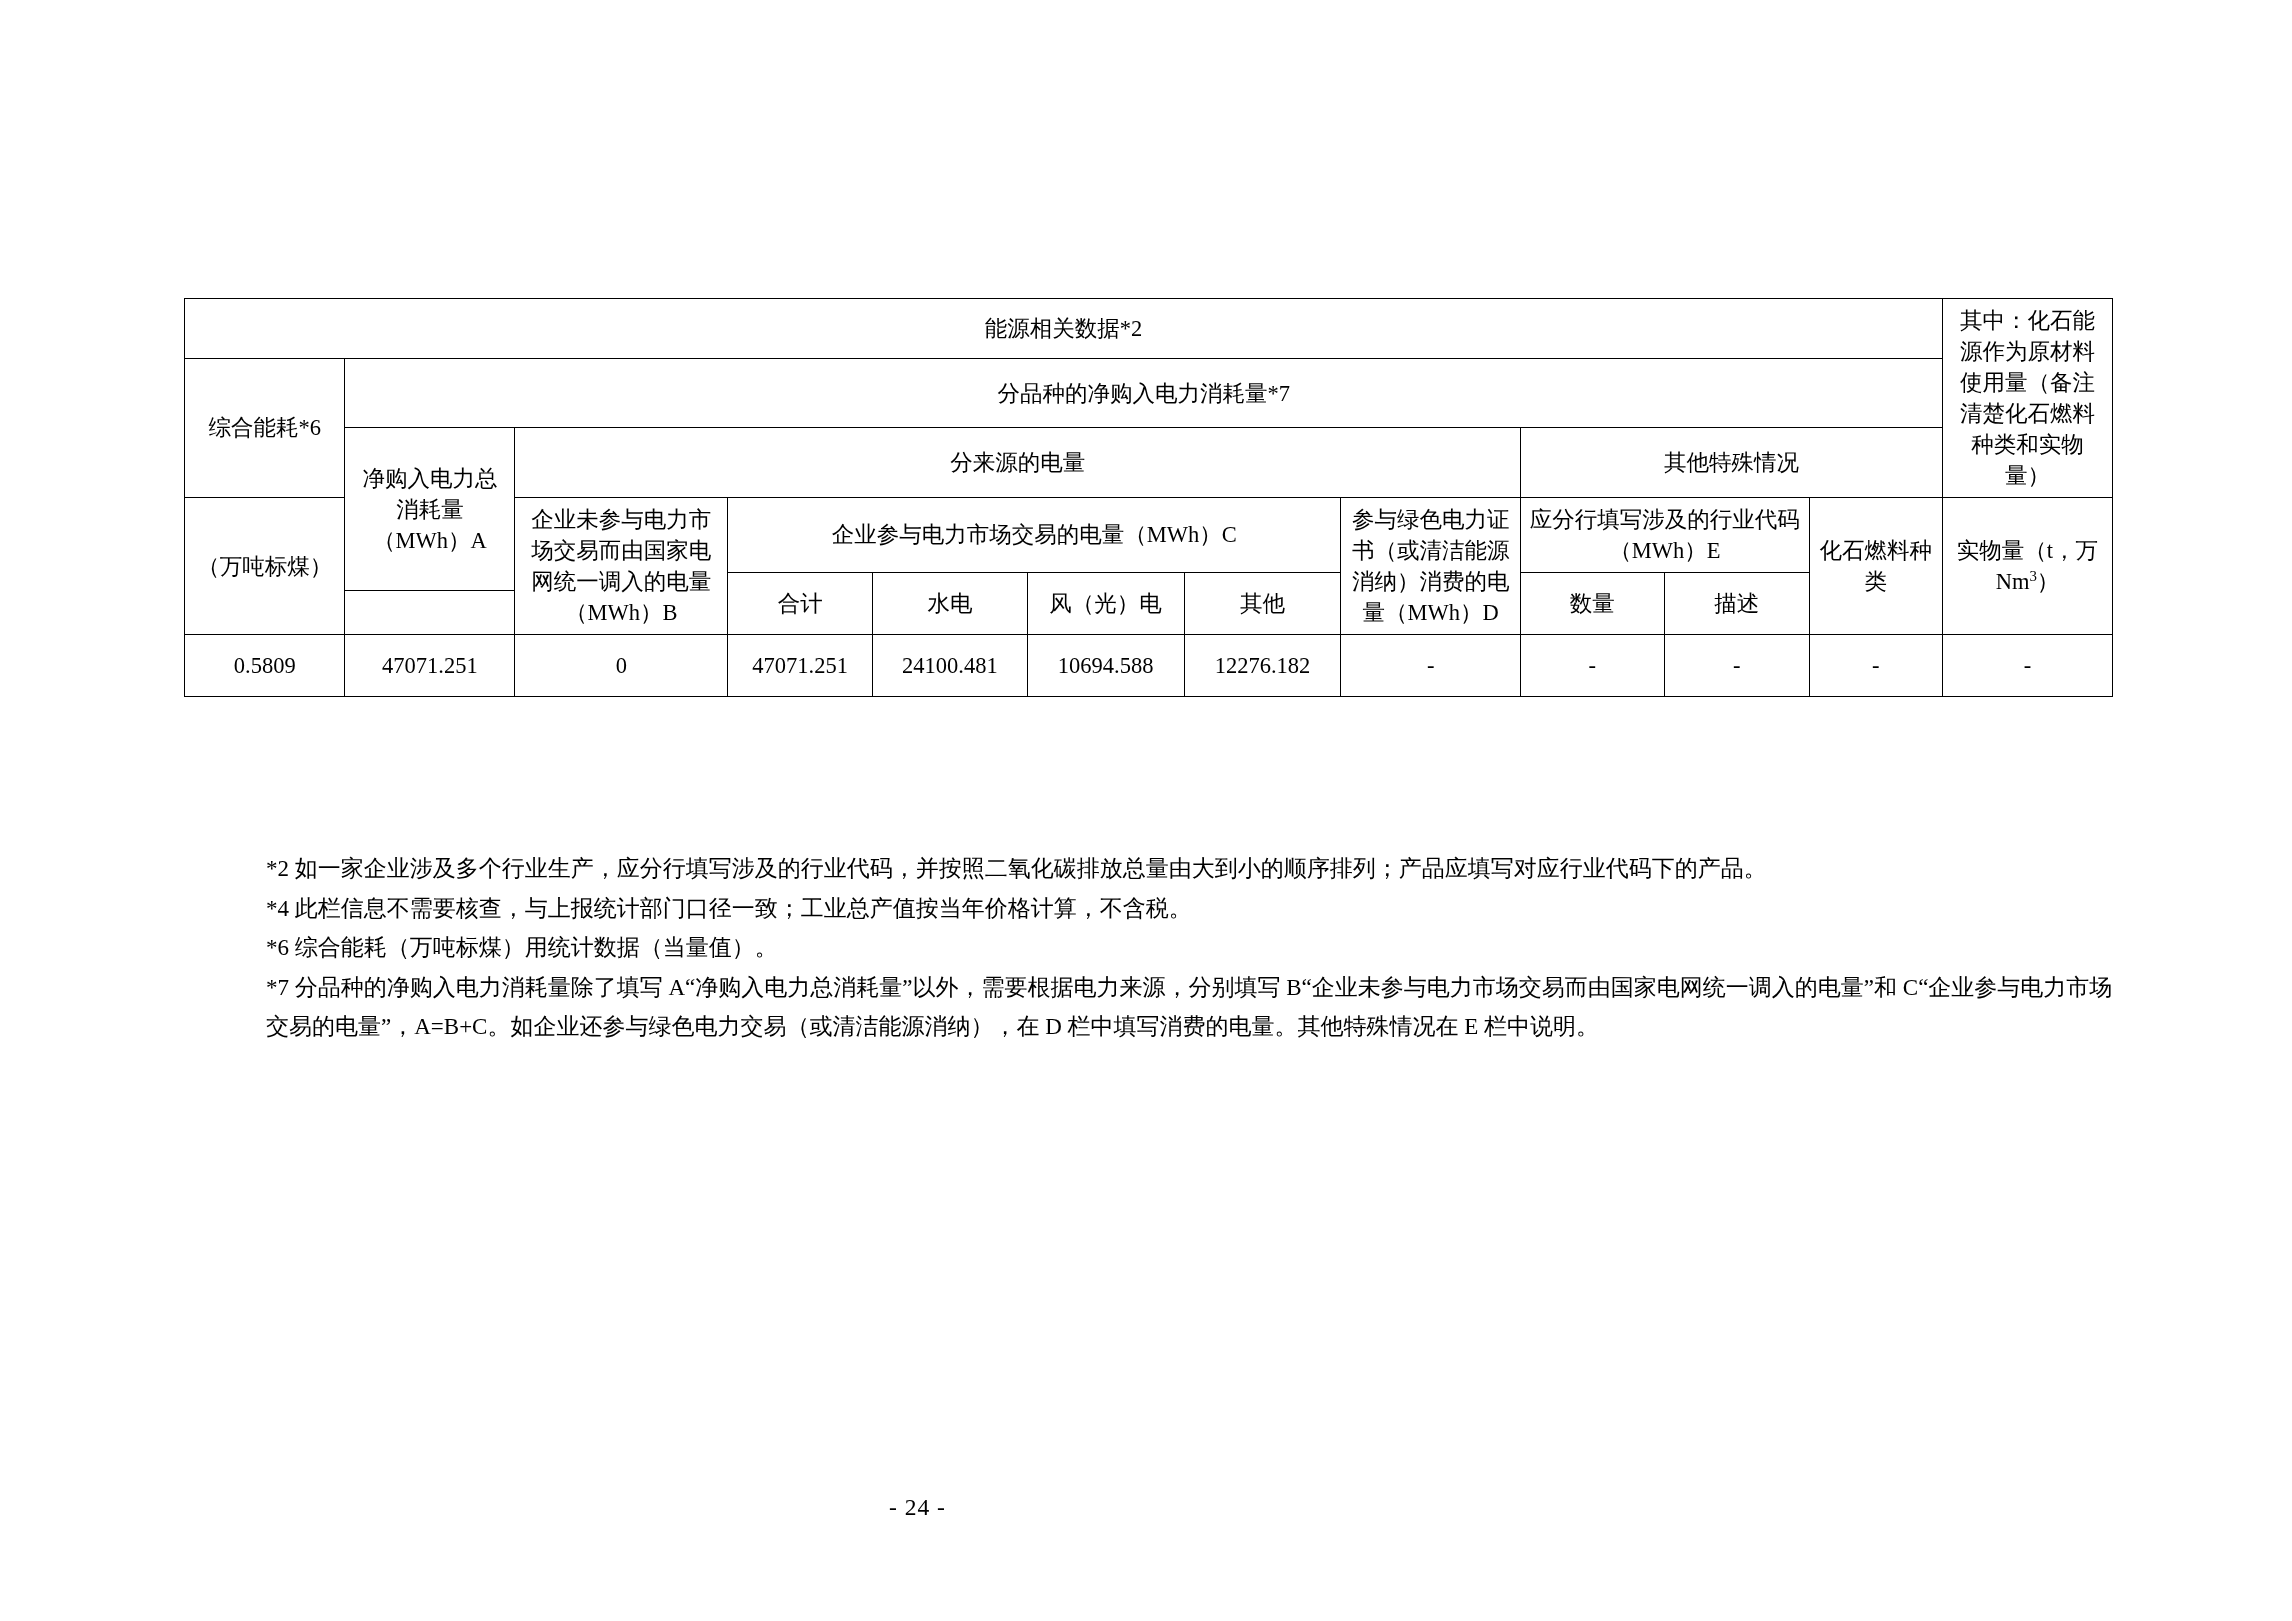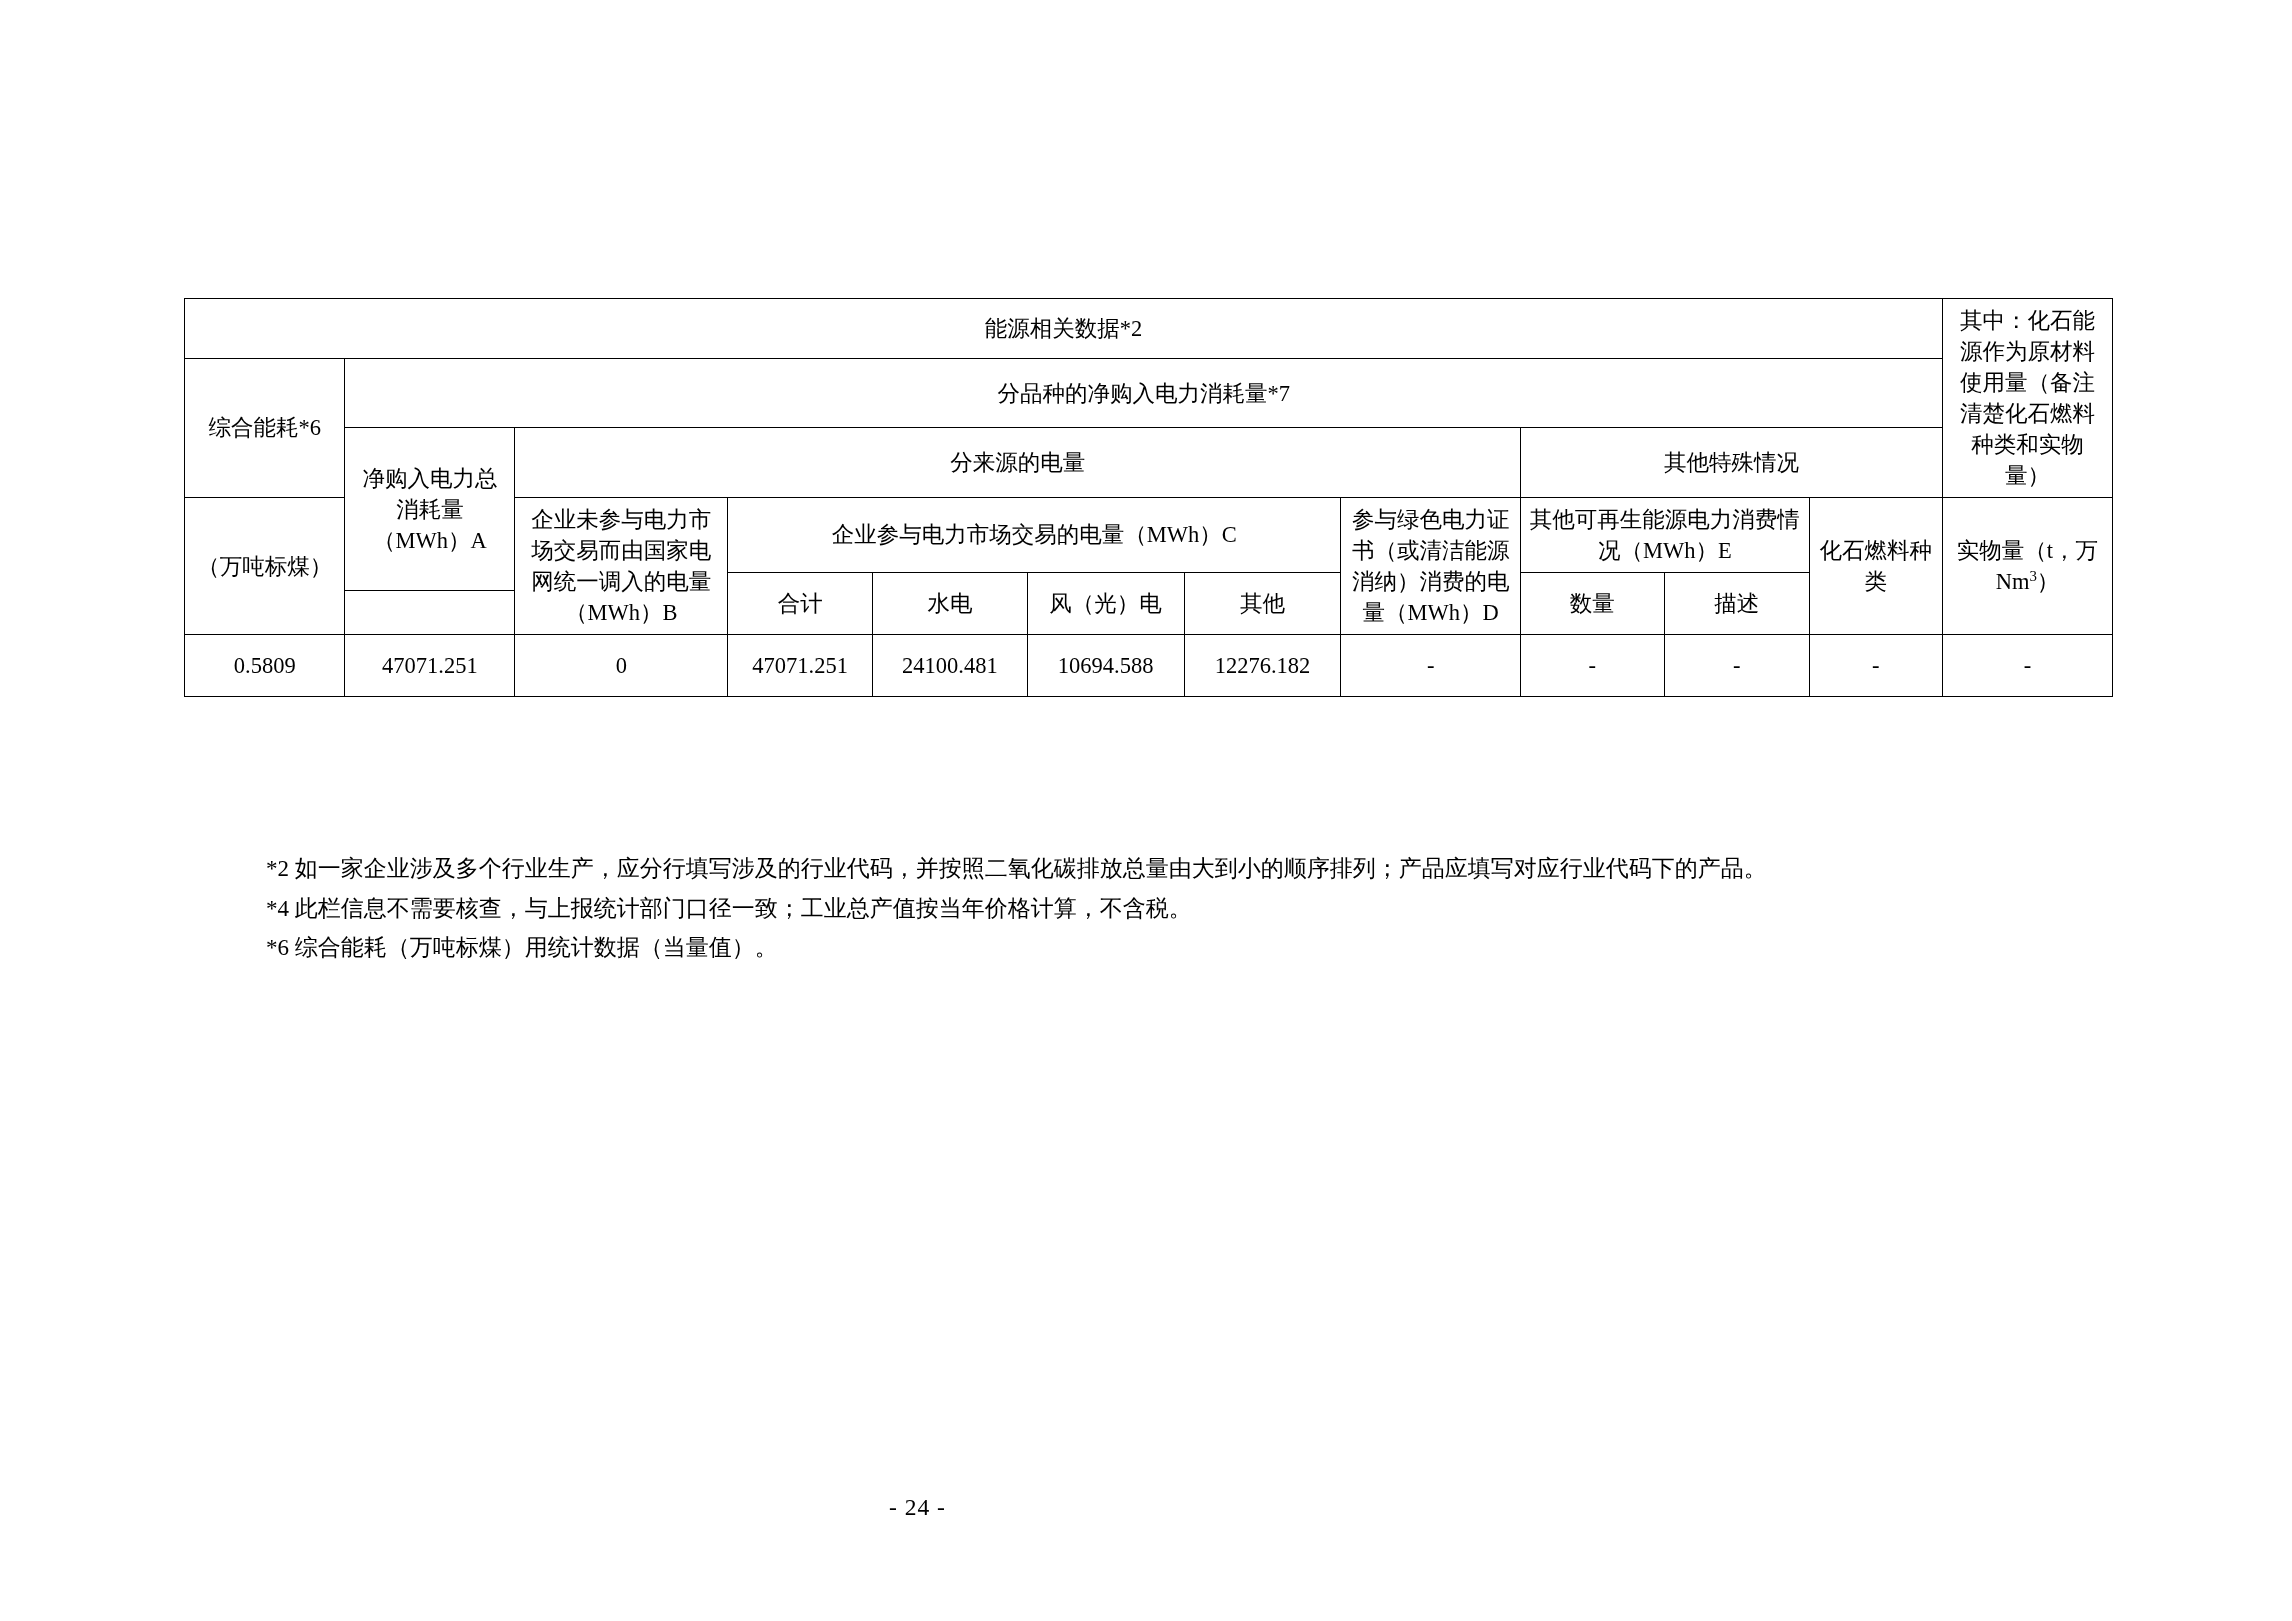--- a/index.html
+++ b/index.html
@@ -122,21 +122,21 @@
         <td rowspan="3">净购入电力总消耗量（MWh）A</td>
         <td colspan="6">分来源的电量</td>
         <td colspan="3">其他特殊情况</td>
       </tr>
 
       <tr>
         <td rowspan="3" class="vertical-pad">（万吨标煤）</td>
         <td rowspan="3">企业未参与电力市场交易而由国家电网统一调入的电量（MWh）B</td>
         <td colspan="4">企业参与电力市场交易的电量（MWh）C</td>
         <td rowspan="3">参与绿色电力证书（或清洁能源消纳）消费的电量（MWh）D</td>
-        <td colspan="2">其他可再生能源电力消费情况（MWh）E</td>
+        <td colspan="2">应分行填写涉及的行业代码（MWh）E</td>
         <td rowspan="3">化石燃料种类</td>
         <td rowspan="3"><span>实物量（t，万 Nm</span><sup>3</sup><span>）</span></td>
       </tr>
 
       <tr>
         <td rowspan="2">合计</td>
         <td rowspan="2">水电</td>
         <td rowspan="2">风（光）电</td>
         <td rowspan="2">其他</td>
         <td rowspan="2">数量</td>
@@ -160,20 +160,21 @@
         <td>-</td>
       </tr>
     </tbody>
       </table>
   </div>
 
   <div class="notes">
     <p class="note-hang">*2 如一家企业涉及多个行业生产，应分行填写涉及的行业代码，并按照二氧化碳排放总量由大到小的顺序排列；产品应填写对应行业代码下的产品。</p>
     <p class="note-hang">*4 此栏信息不需要核查，与上报统计部门口径一致；工业总产值按当年价格计算，不含税。</p>
     <p class="note-hang">*6 综合能耗（万吨标煤）用统计数据（当量值）。</p>
+    <p class="note-hang">*7 分品种的净购入电力消耗量除了填写 A“净购入电力总消耗量”以外，需要根据电力来源，分别填写 B“企业未参与电力市场交易而由国家电网统一调入的电量”和 C“企业参与电力市场交易的电量”，A=B+C。如企业还参与绿色电力交易（或清洁能源消纳），在 D 栏中填写消费的电量。其他特殊情况在 E 栏中说明。</p>
   </div>
 
   <div class="footer">
     <span>- 24 -</span>
   </div>
 
 </div>
 
 
 </body></html>

